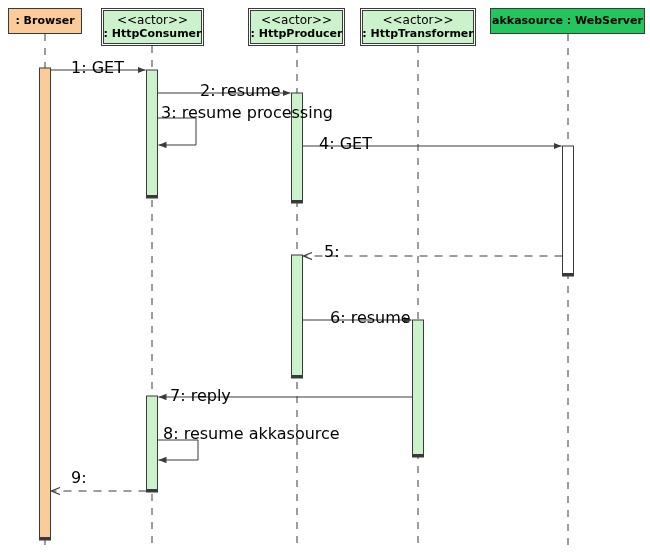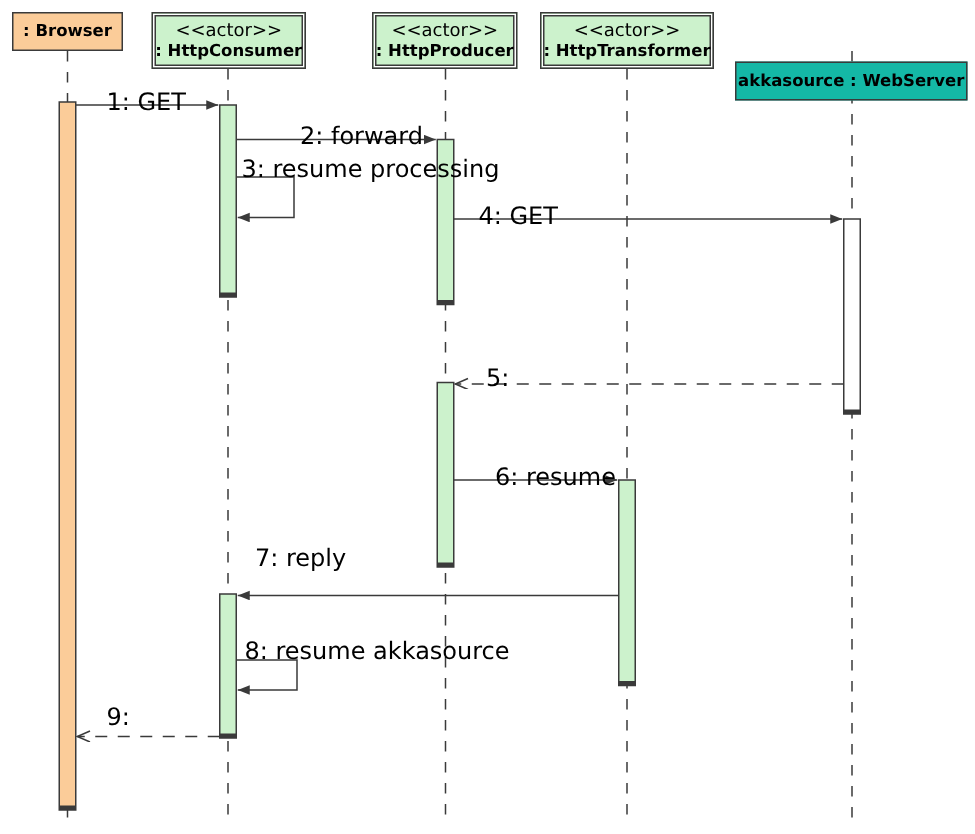--- a/index.html
+++ b/index.html
@@ -36,22 +36,21 @@
   }
   .hdr-box.actor {
     background: #ccf2cc;
     border: 1px solid #3a3a3a;
     box-shadow: inset 0 0 0 1px #ffffff, inset 0 0 0 2px #3a3a3a;
   }
   .hdr-box.browser {
     background: #fbcc99;
   }
   .hdr-box.plain {
-    background: #14b8a6;
-    margin-top: 33px;
+    background: #22c55e;
   }
   .stereotype {
     font-size: 12px;
     color: #000;
     font-weight: normal;
   }
   .obj-name {
     font-size: 11px;
     color: #000;
     font-weight: bold;
@@ -130,23 +129,23 @@
         <div class="stereotype">&lt;&lt;actor&gt;&gt;</div>
         <div class="obj-name">: HttpTransformer</div>
       </div>
       <div class="hdr-box plain" style="left: 490px; top: 8px; width: 155px; height: 26px;">
         <div class="obj-name">akkasource : WebServer</div>
       </div>
     </div>
 
   <div id="label-layer">
       <div class="msg-label" style="left: 71px; top: 60px;">1: GET</div>
-      <div class="msg-label" style="left: 200px; top: 83px;">2: forward</div>
+      <div class="msg-label" style="left: 200px; top: 83px;">2: resume</div>
       <div class="msg-label" style="left: 161px; top: 105px;">3: resume processing</div>
       <div class="msg-label" style="left: 319px; top: 136px;">4: GET</div>
       <div class="msg-label" style="left: 324px; top: 244px;">5:</div>
       <div class="msg-label" style="left: 330px; top: 310px;">6: resume</div>
-      <div class="msg-label" style="left: 170px; top: 364px; text-align: right;">7: reply</div>
+      <div class="msg-label" style="left: 170px; top: 388px; text-align: right;">7: reply</div>
       <div class="msg-label" style="left: 163px; top: 426px;">8: resume akkasource</div>
       <div class="msg-label" style="left: 71px; top: 470px;">9:</div>
     </div>
 
 </div>
 
 </body></html>

